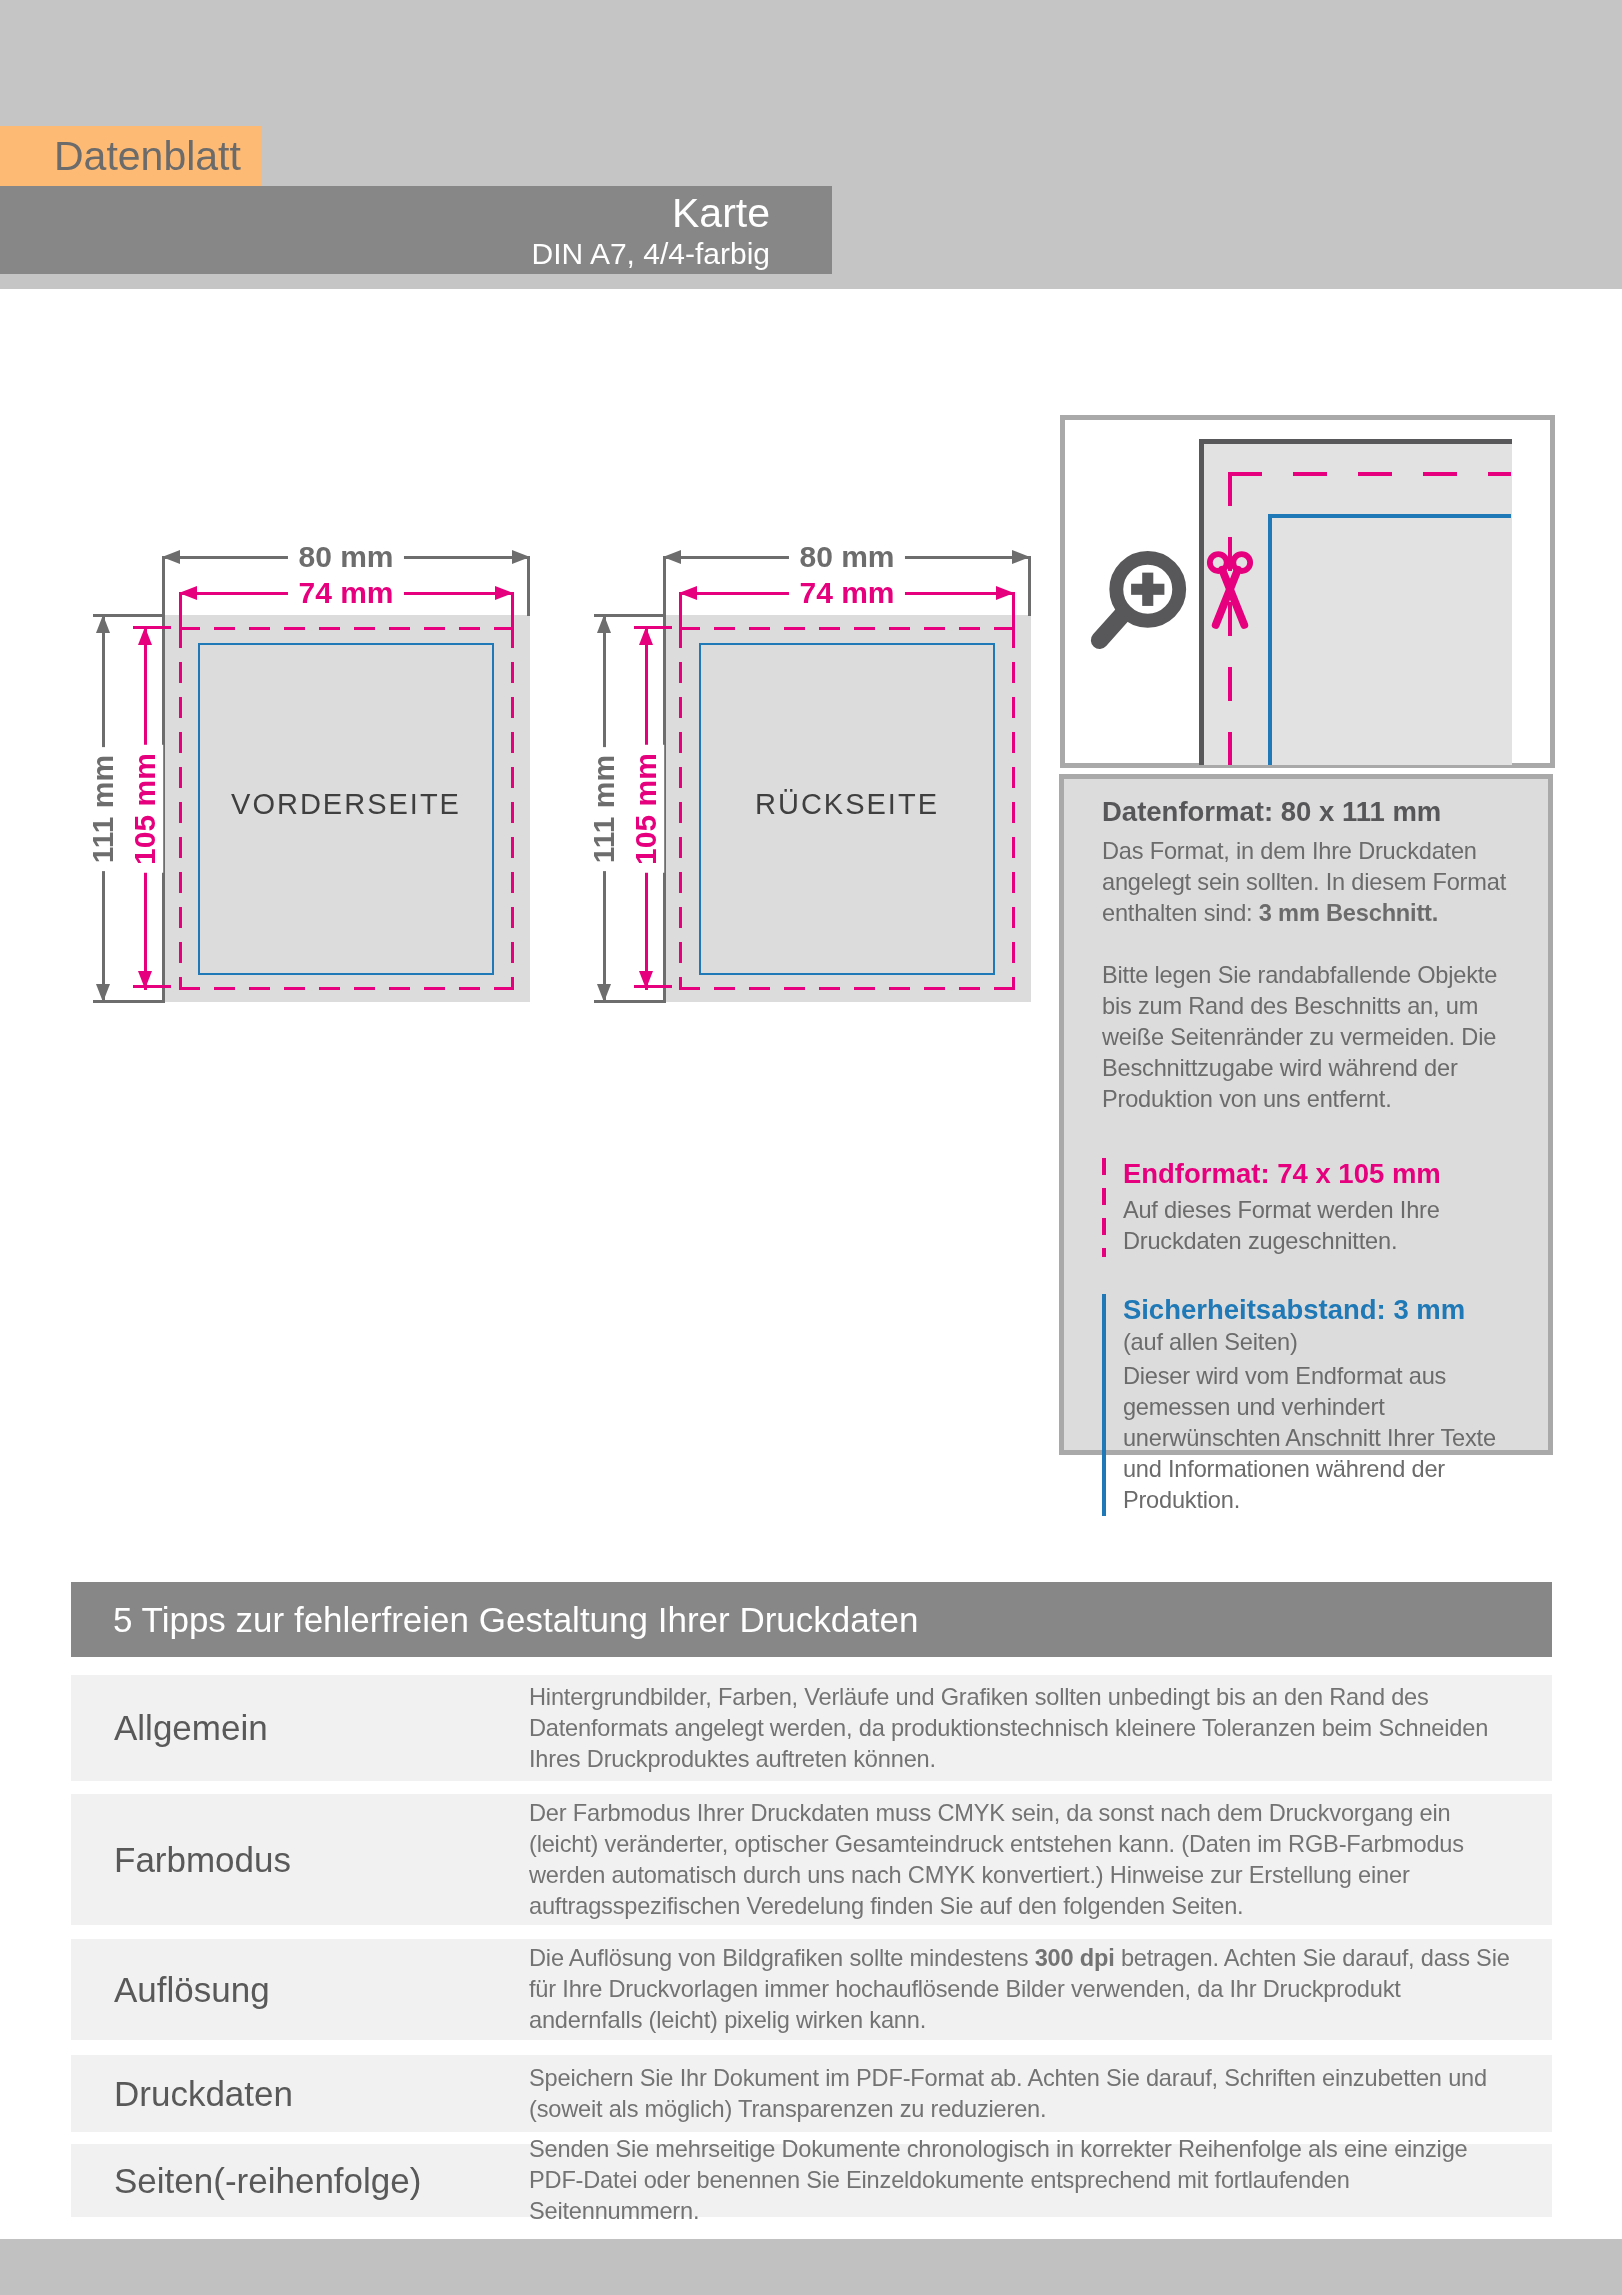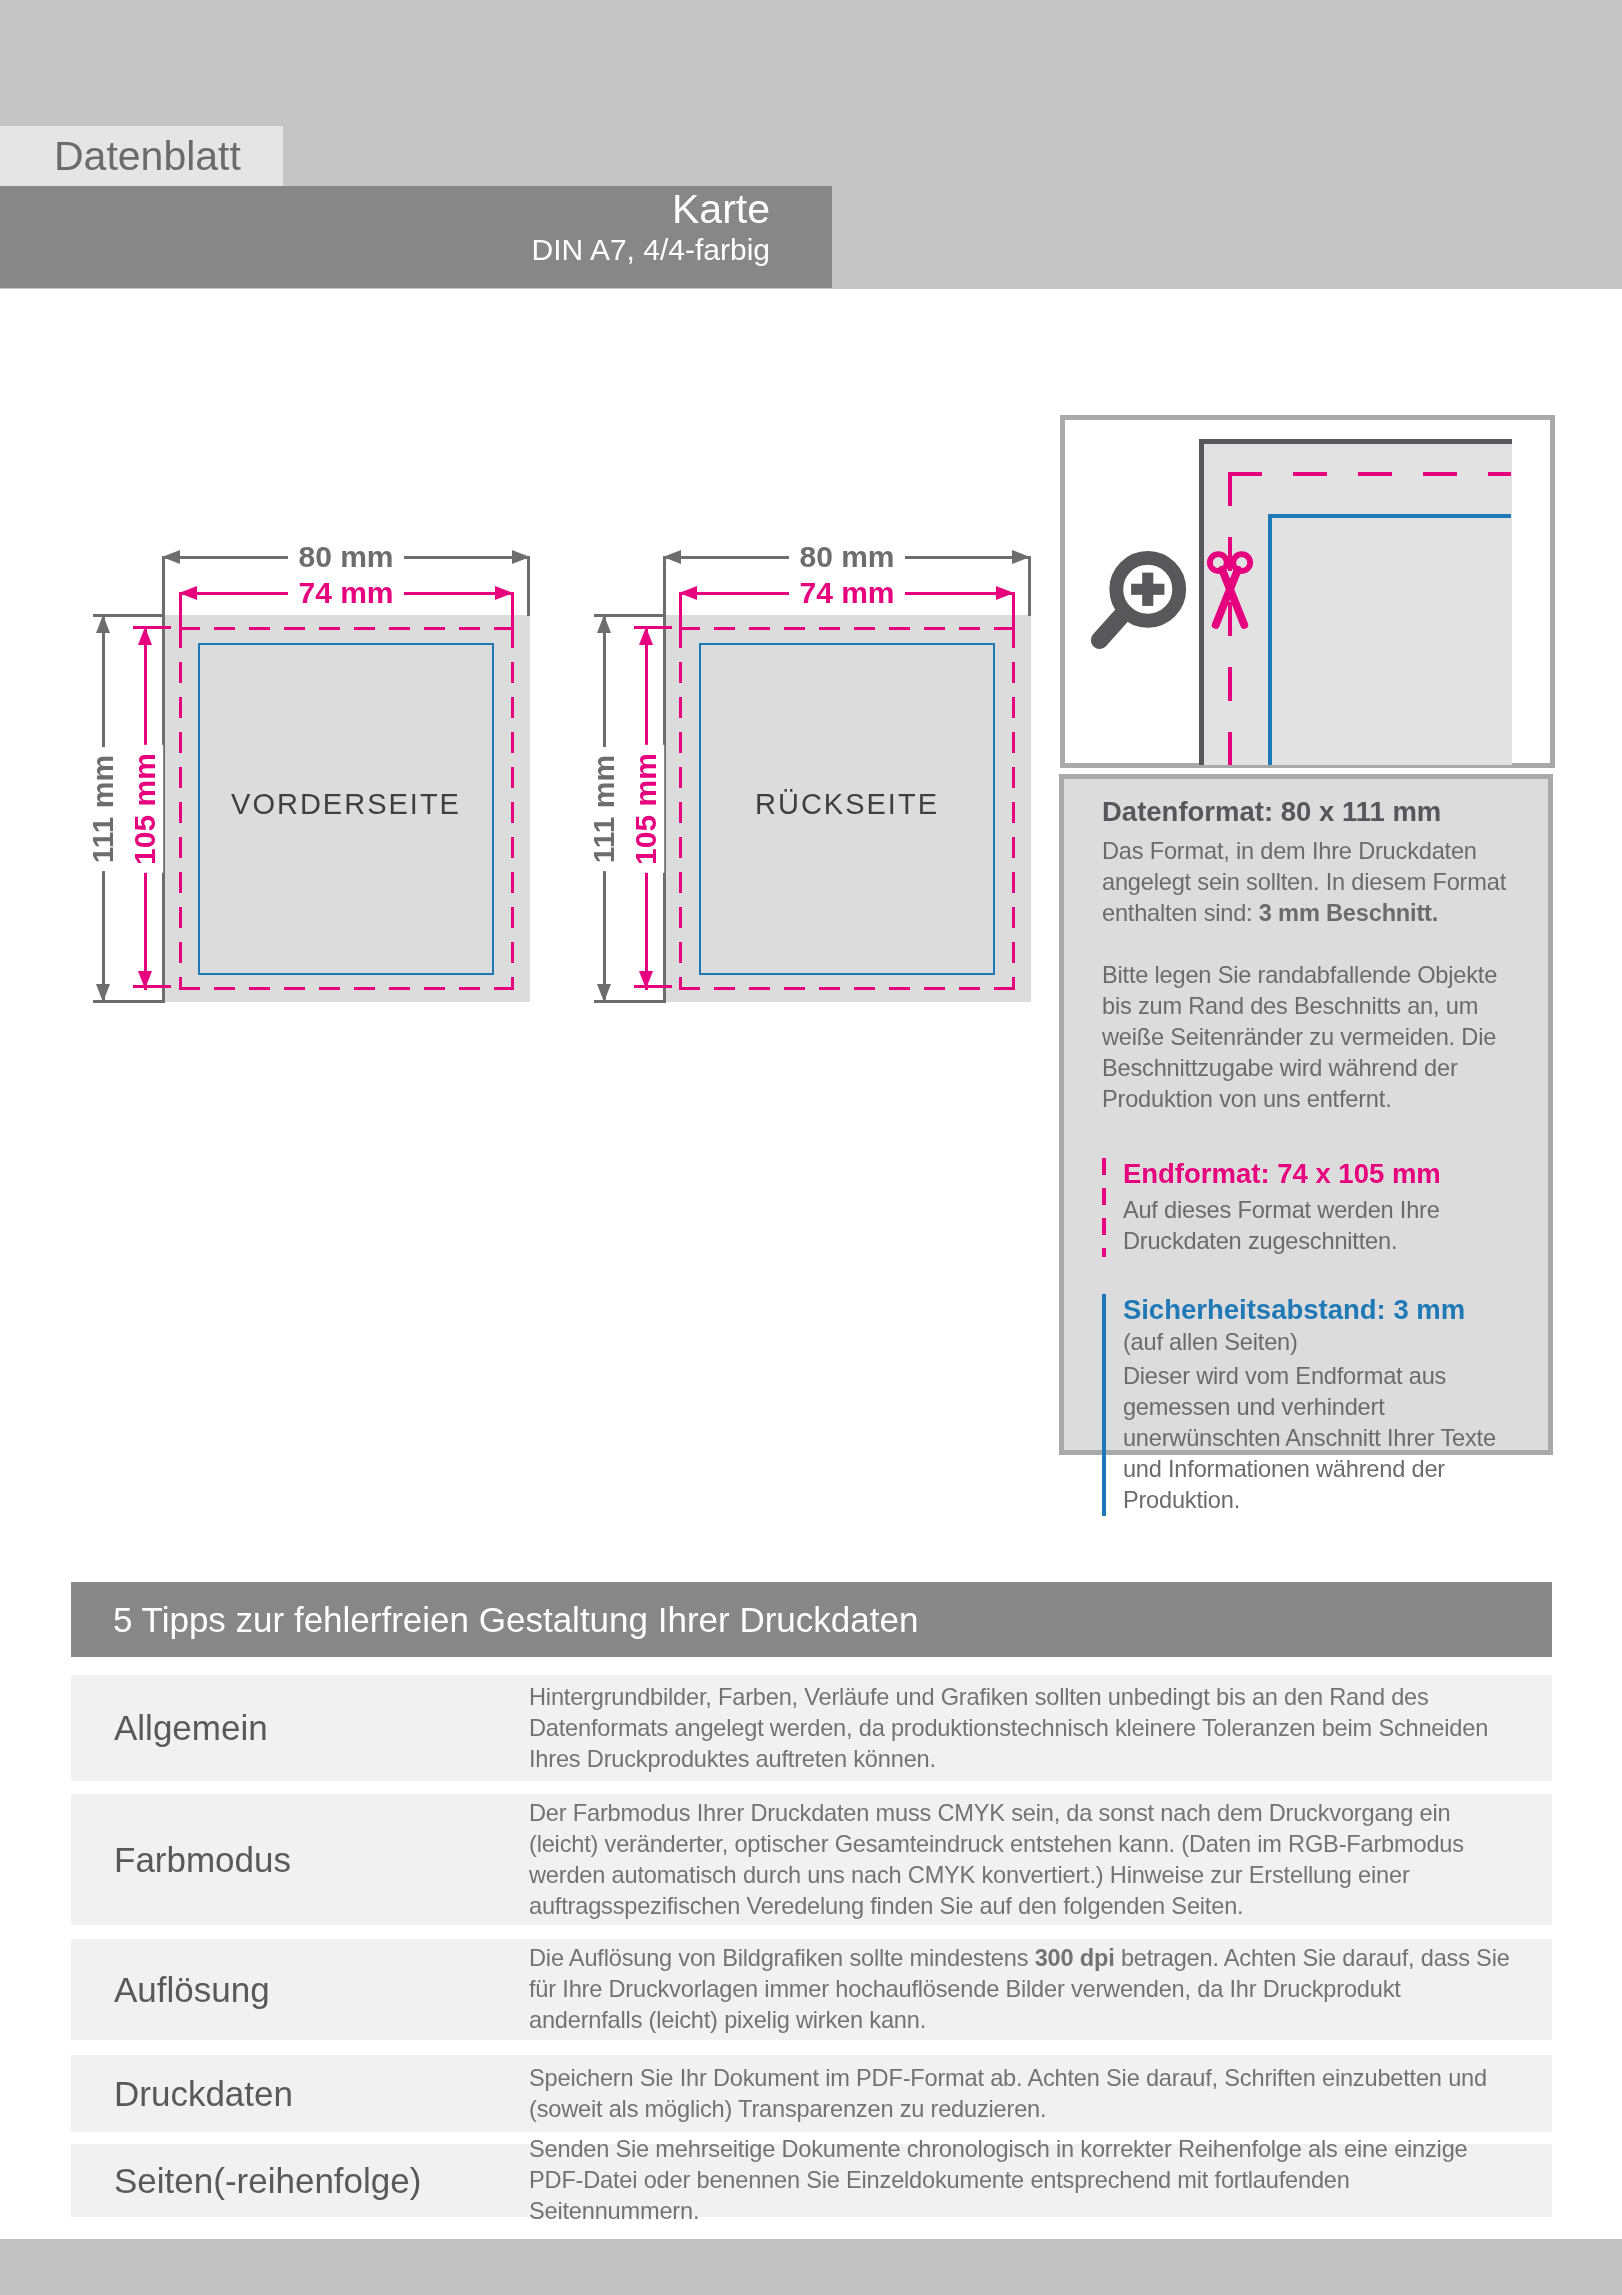--- a/index.html
+++ b/index.html
@@ -19,25 +19,25 @@
   .ah-l{border-width:7.2px 18.3px 7.2px 0;border-color:transparent currentColor transparent transparent;}
   .ah-r{border-width:7.2px 0 7.2px 18.3px;border-color:transparent transparent transparent currentColor;}
   .ah-u{border-width:0 7.2px 18.3px 7.2px;border-color:transparent transparent currentColor transparent;}
   .ah-d{border-width:18.3px 7.2px 0 7.2px;border-color:currentColor transparent transparent transparent;}
   .dimlabel{position:absolute;transform:translate(-50%,-50%);background:#fff;padding:1.3px 10.5px;
             font-size:30px;font-weight:bold;white-space:nowrap;line-height:1.1;}
   .dimlabel.rot{transform:translate(-50%,-50%) rotate(-90deg);padding:1.3px 7.9px;}
   .cardlabel{position:absolute;text-align:center;font-size:29px;letter-spacing:2px;color:#3f3f3f;line-height:31px;}
   
   .band{position:absolute;left:0;top:0;width:1623px;height:289px;background:#c6c5c5;}
-  .docbox{position:absolute;left:0;top:126px;width:283px;height:61px;background:#e5e5e5;
+  .docbox{position:absolute;left:0;top:126px;width:261px;height:61px;background:#fdba74;
           display:flex;align-items:center;}
   .docbox span{padding-left:54px;font-size:41px;color:#6b6b6b;}
-  .titlebar{position:absolute;left:0;top:186px;width:832px;height:102px;background:#878787;
-            display:flex;flex-direction:column;align-items:flex-end;
+  .titlebar{position:absolute;left:0;top:186px;width:832px;height:88px;background:#878787;
+            display:flex;flex-direction:column;align-items:flex-end;justify-content:center;
             color:#fff;padding-right:62px;box-sizing:border-box;}
   .titlebar .t1{font-size:41px;line-height:46px;}
   .titlebar .t2{font-size:30px;line-height:35px;}
   
   .cardfill{position:absolute;background:#dcdcdc;}
   .bluerect{position:absolute;border:2.6px solid #1e79b6;box-sizing:border-box;}
   
   .detailbox{position:absolute;left:1060px;top:415px;width:495px;height:353px;background:#fff;
              border:5.2px solid #a9a9a9;box-sizing:border-box;}
   .illus{position:absolute;left:1199px;top:439px;width:313px;height:326px;background:#e3e2e2;

